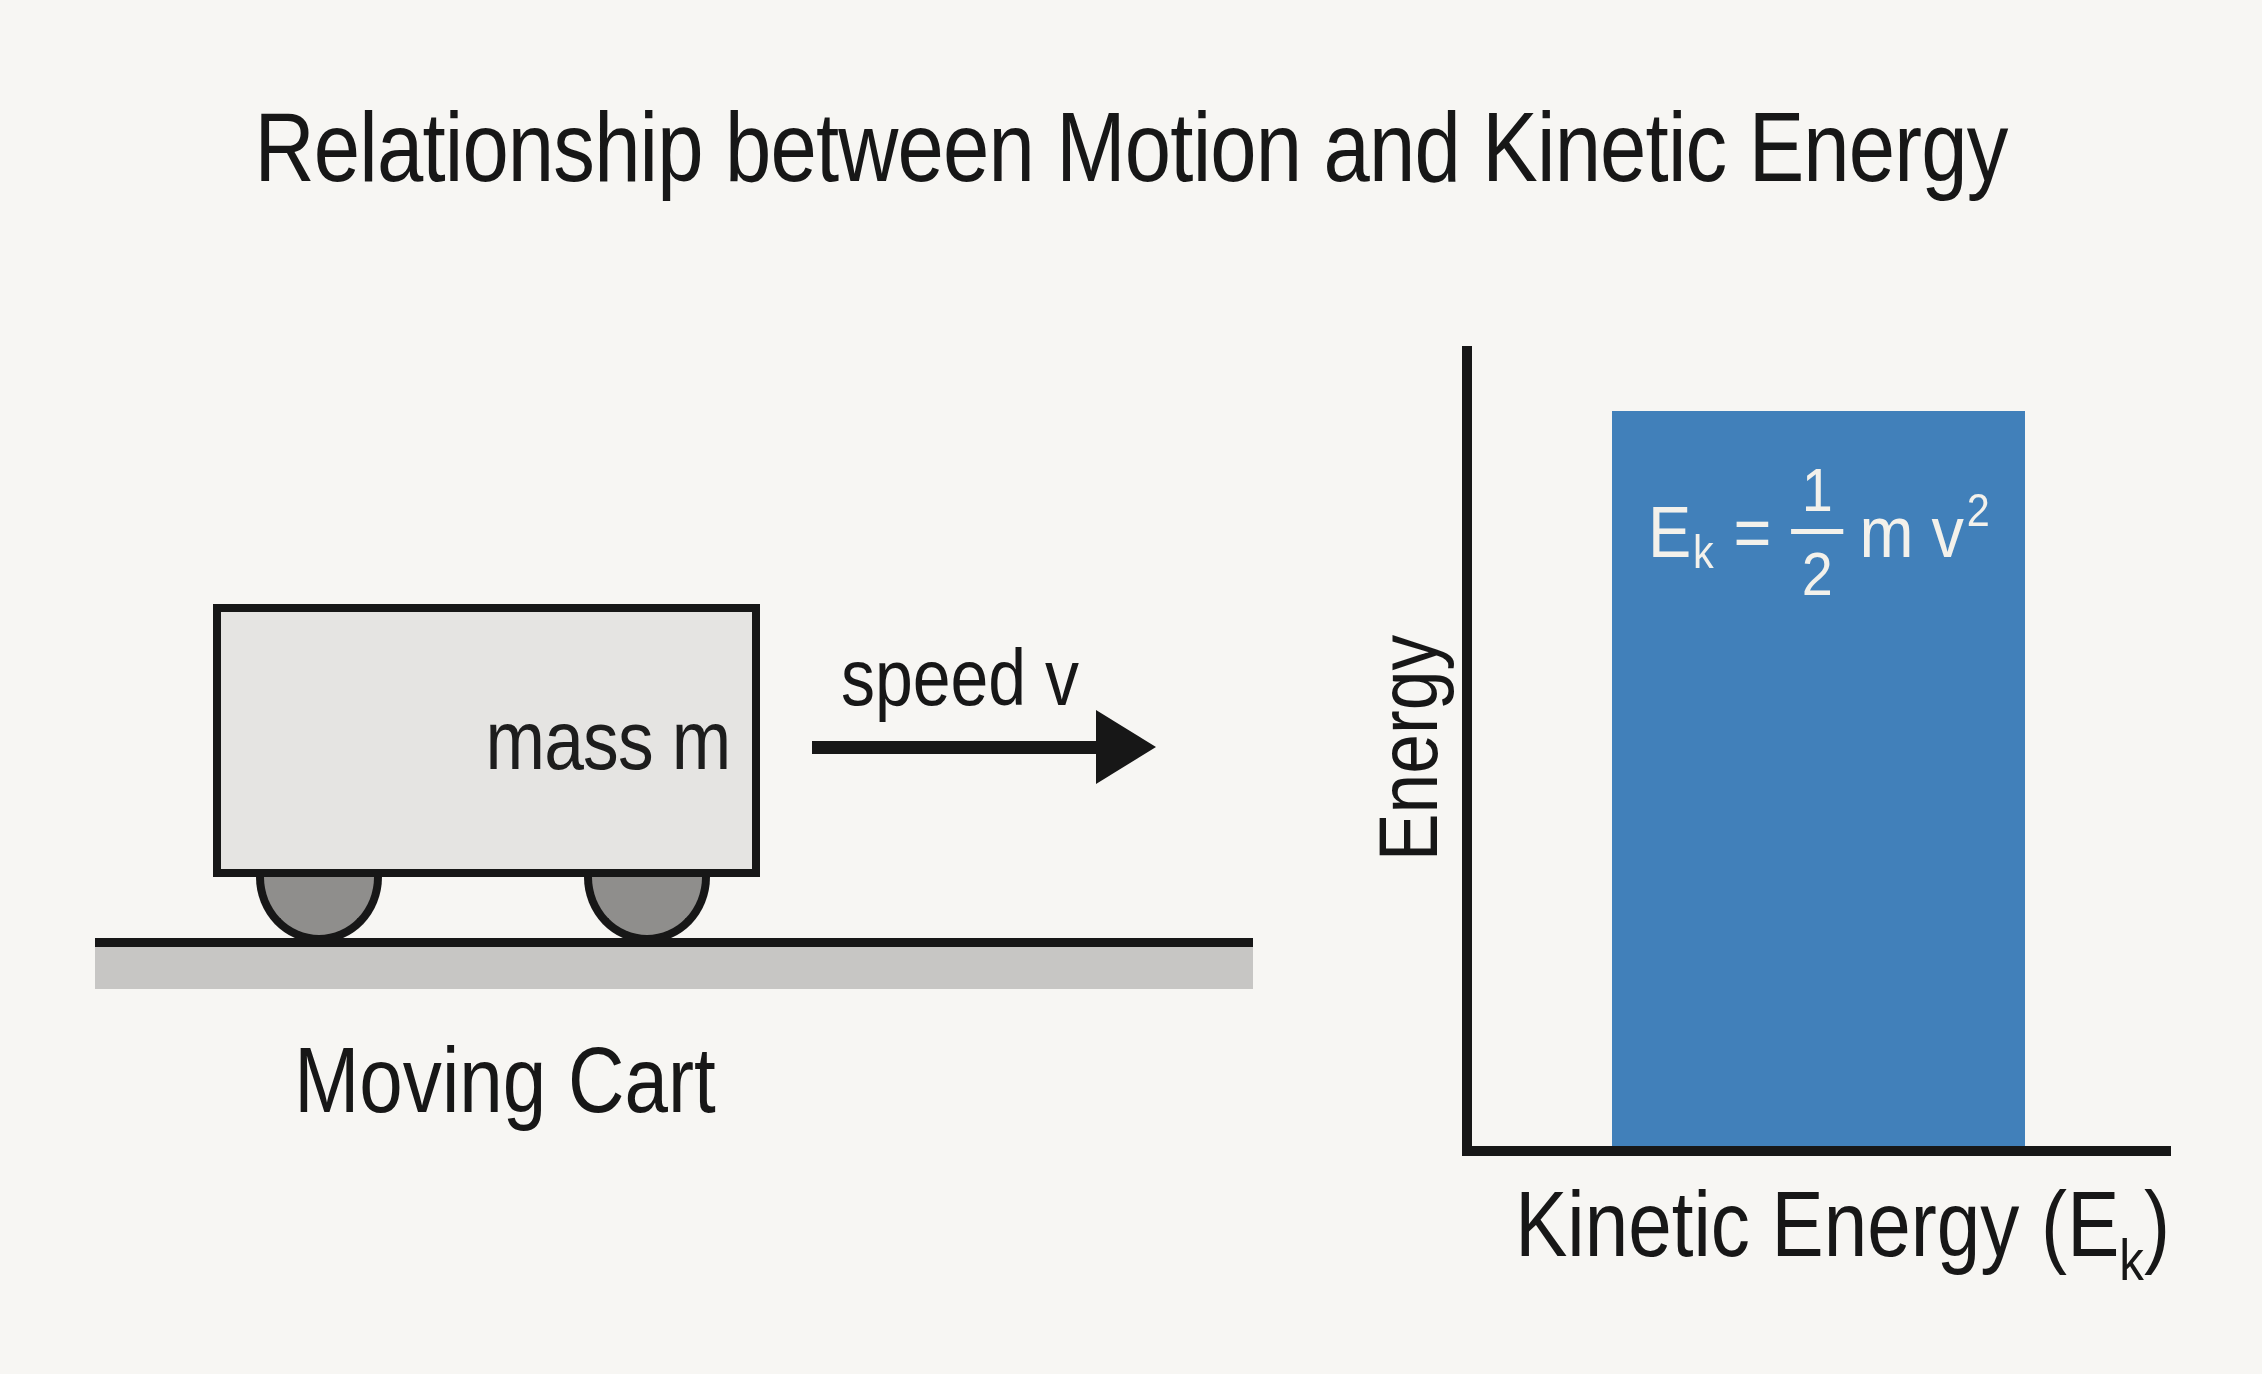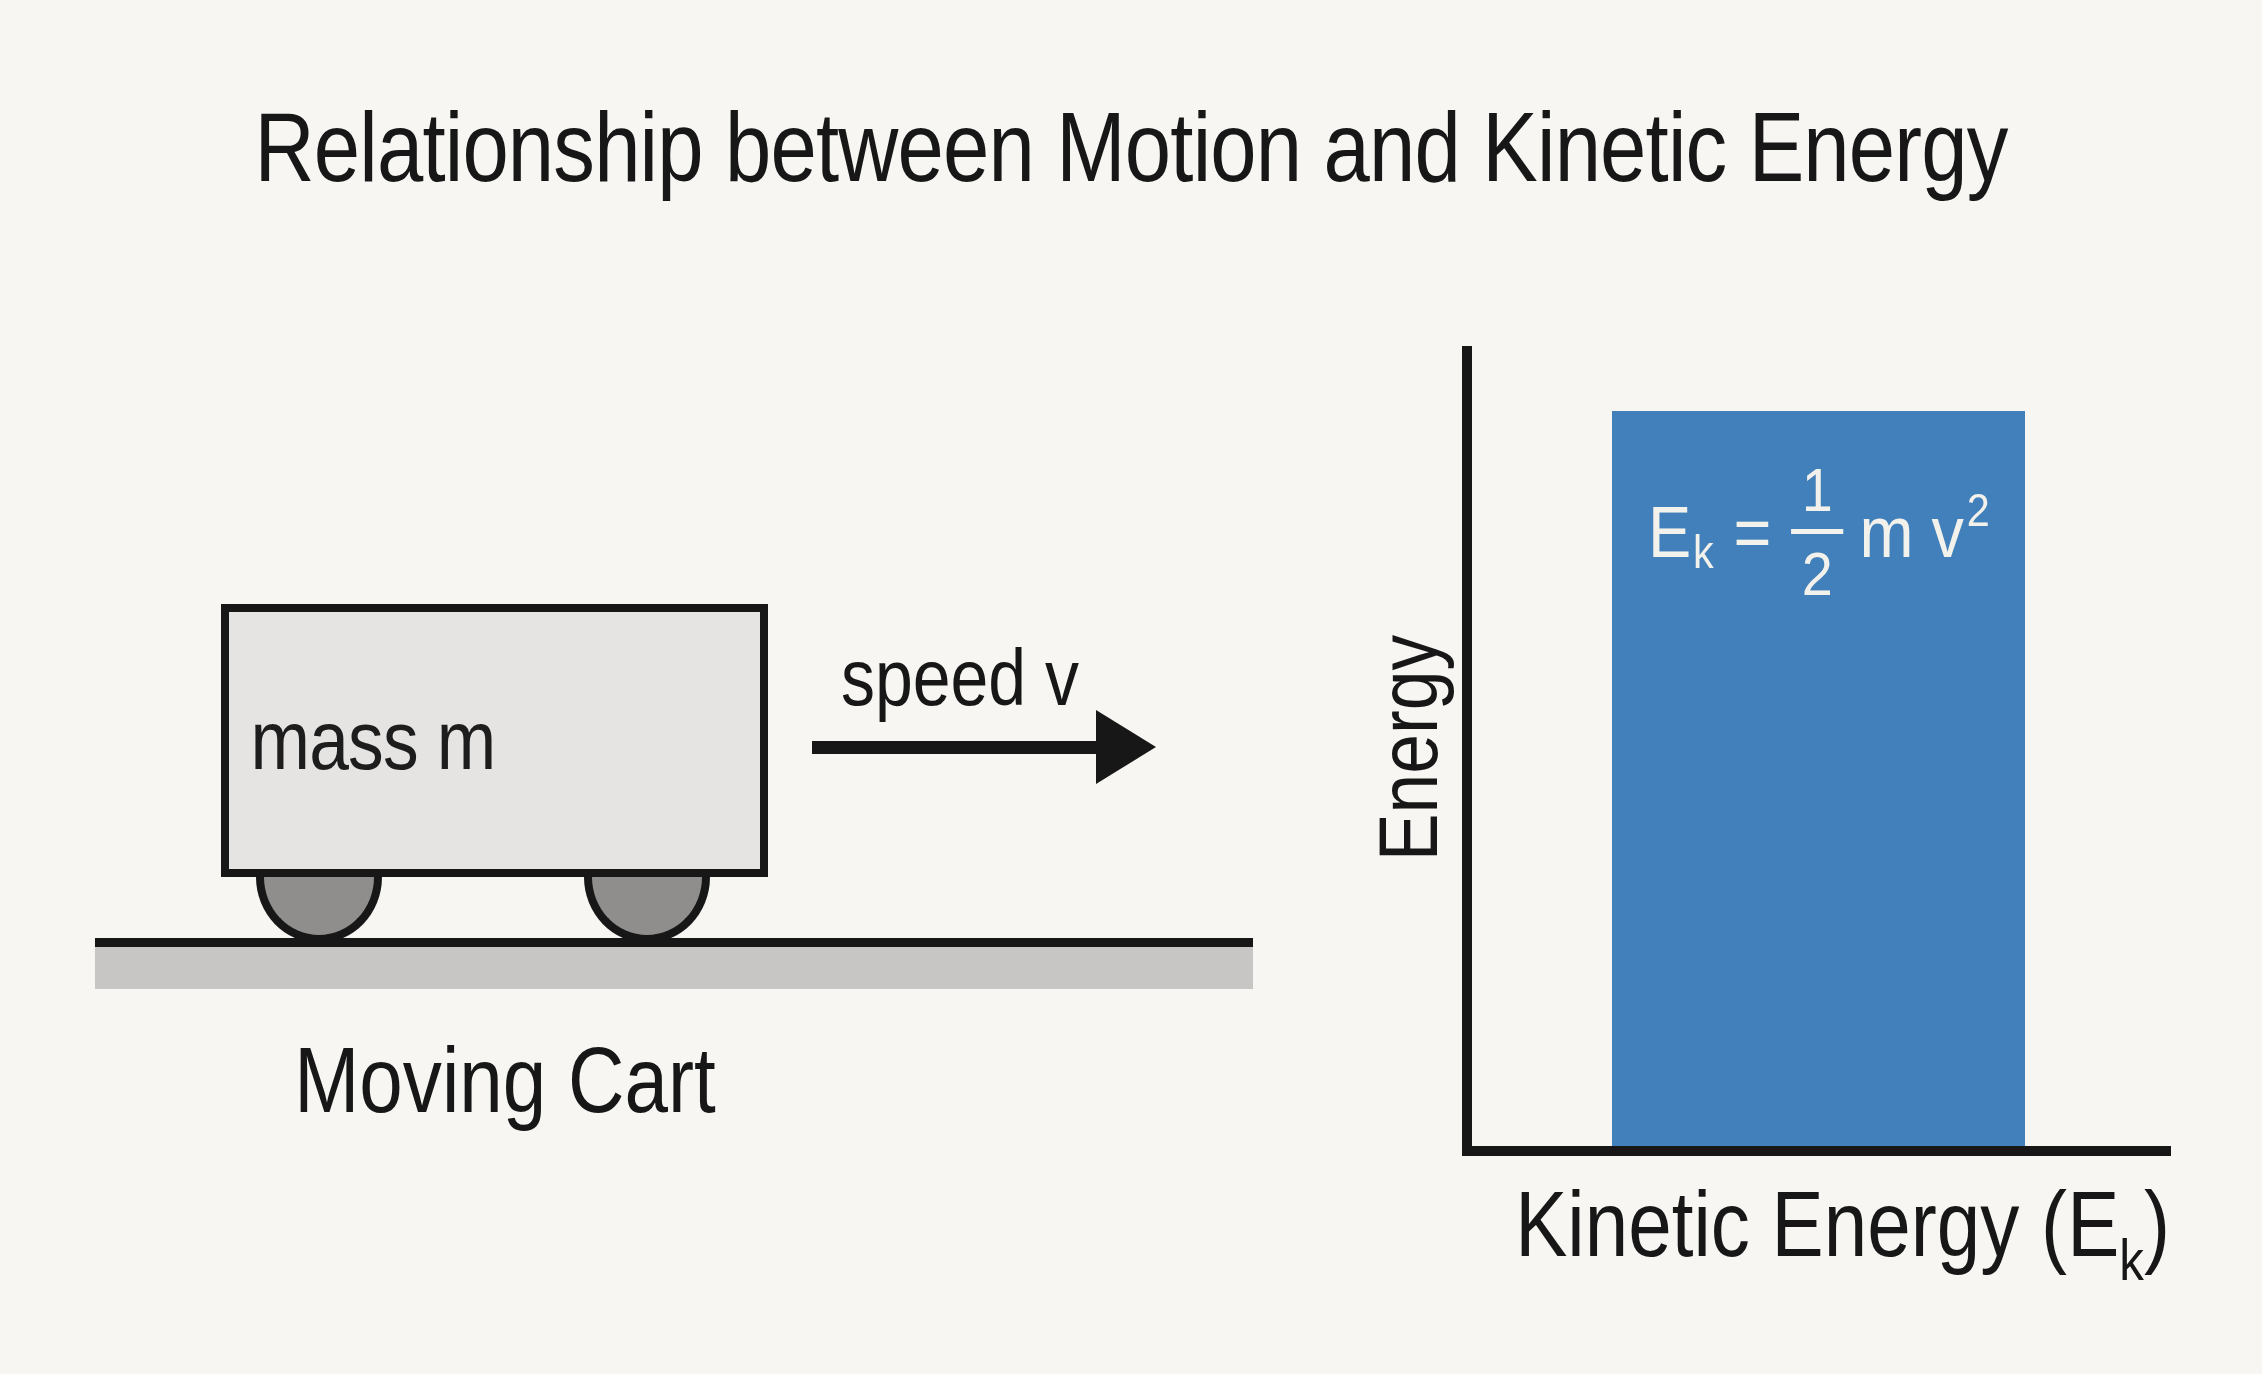--- a/index.html
+++ b/index.html
@@ -31,25 +31,25 @@
     font-size: 98px;
     font-weight: 500;
     line-height: 1.05;
     letter-spacing: -1px;
     white-space: nowrap;
   }
 
   
   .cart-body {
     position: absolute;
-    left: 221px; top: 604px;
+    left: 213px; top: 604px;
     width: 547px; height: 273px;
     background: var(--cart-fill, #e5e4e2);
     border: 8px solid var(--ink, #171717);
-    display: flex; align-items: center; justify-content: flex-start;
+    display: flex; align-items: center; justify-content: flex-end;
   }
   .cart-mass-label {
     display: inline-block;
     font-size: 84px;
     letter-spacing: -1px;
     color: #1d1d1d;
     transform: scaleX(0.85);
   }
   .wheel {
     position: absolute;

